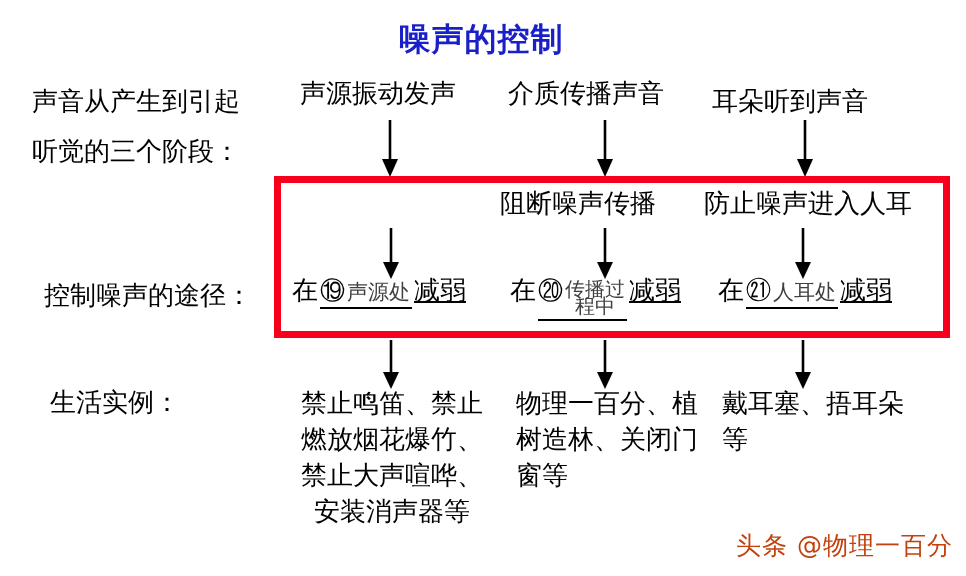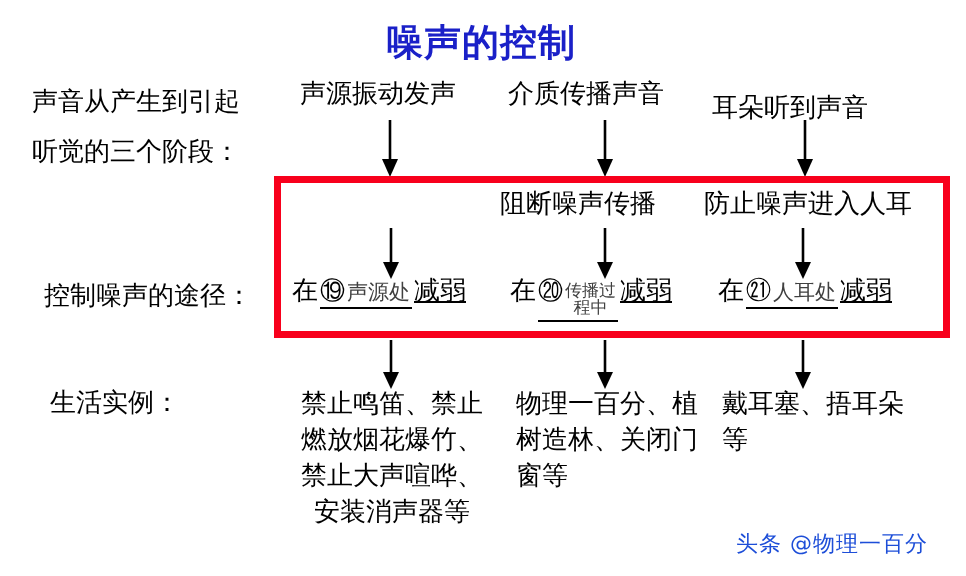--- a/index.html
+++ b/index.html
@@ -21,21 +21,21 @@
     width: 966px;
     height: 576px;
   }
   
   #title {
     position: absolute;
     left: 0;
     top: 18px;
     width: 962px;
     text-align: center;
-    font-size: 37px;
+    font-size: 32px;
     font-weight: bold;
     color: #1a20c8;
     letter-spacing: 1px;
     font-family: "DejaVu Sans", "Liberation Sans", sans-serif;
   }
   
   .txt {
     position: absolute;
     font-size: 26px;
     line-height: 34px;
@@ -45,21 +45,21 @@
   
   #row1-label {
     left: 32px;
     top: 76px;
     width: 270px;
     font-size: 26px;
     line-height: 50px;
   }
   #stage-1 { left: 300px; top: 76px; }
   #stage-2 { left: 508px; top: 76px; }
-  #stage-3 { left: 712px; top: 90px; }
+  #stage-3 { left: 712px; top: 84px; }
 
   
   #red-box {
     position: absolute;
     left: 274px;
     top: 176px;
     width: 676px;
     height: 162px;
     border: 7px solid #f8001c;
     background: #ffffff;
@@ -96,43 +96,43 @@
   .ans {
     color: #404040;
     font-size: 21px;
     line-height: 18px;
     display: inline-block;
     text-align: center;
     padding: 0 2px;
     font-family: "DejaVu Serif", "Liberation Serif", serif;
   }
   .ans.two-line {
-    font-size: 17px;
+    font-size: 20px;
     line-height: 17px;
     white-space: pre-line;
     transform: translateY(-3px);
   }
   .post { margin-left: 2px; text-decoration: underline; }
 
   
   #row4-label { left: 50px; top: 385px; }
   #ex-1 { left: 292px; top: 385px; width: 200px; line-height: 36px; text-align: center; }
   #ex-2 { left: 516px; top: 385px; width: 200px; line-height: 36px; }
   #ex-3 { left: 722px; top: 385px; width: 200px; line-height: 36px; }
 
   
   .arrow { position: absolute; }
 
   
   #watermark {
     position: absolute;
     left: 736px;
     top: 529px;
-    font-size: 22px;
-    color: #1d4ed8;
+    font-size: 25px;
+    color: #c2410c;
     font-family: "DejaVu Sans", "Liberation Sans", sans-serif;
     letter-spacing: 1px;
   }
 </style>
 </head>
 <body>
 
 <div class="stage">
 
   <div id="title">噪声的控制</div>

